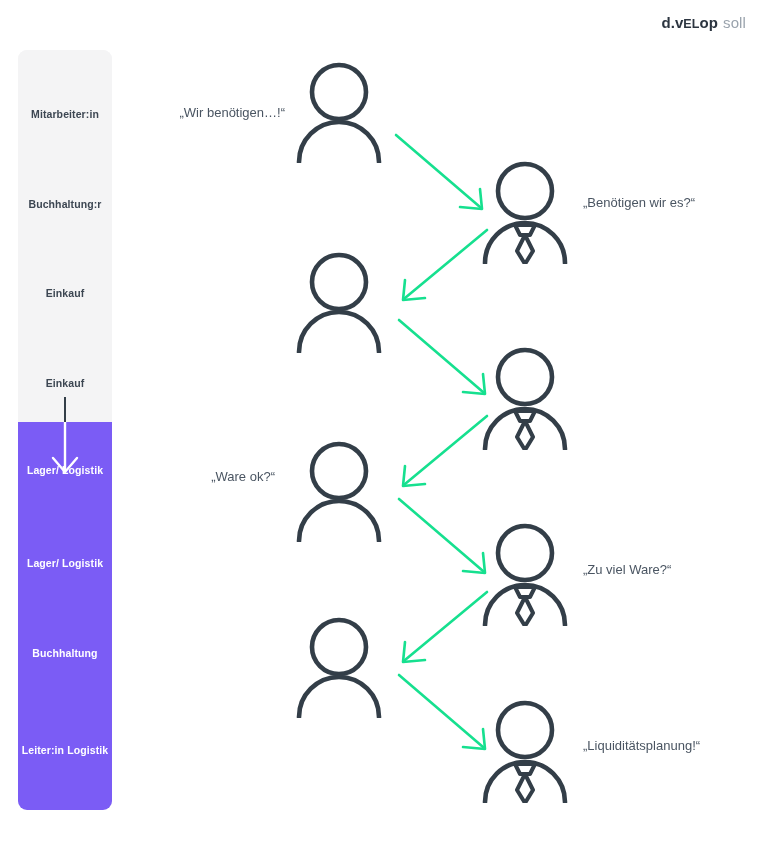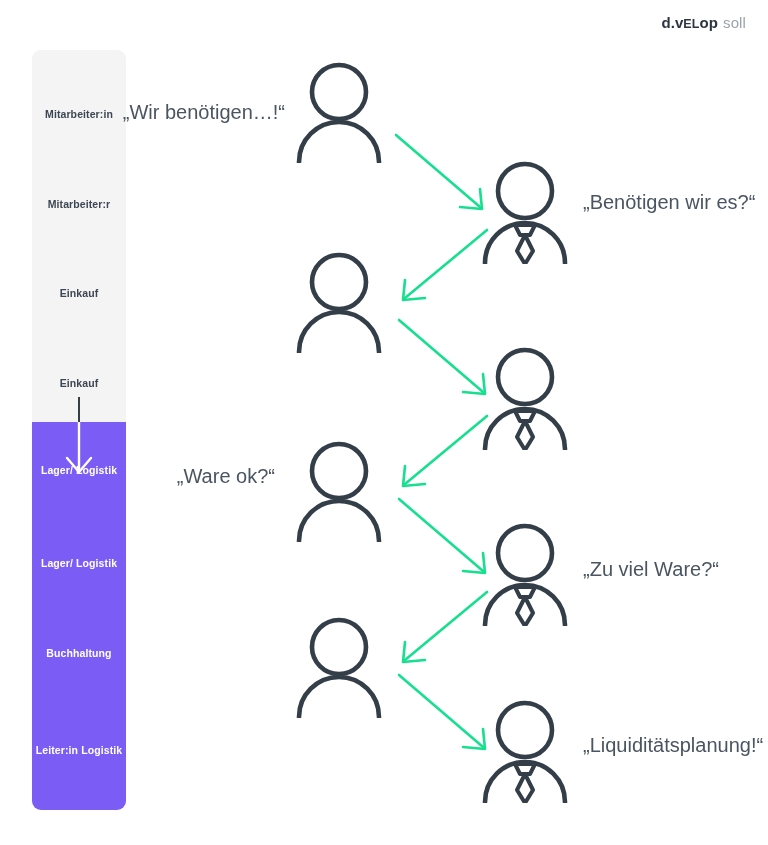--- a/index.html
+++ b/index.html
@@ -20,21 +20,21 @@
     display:flex; align-items:baseline; gap:5px;
     white-space:nowrap;
     margin-left:28px;
   }
   .logo .mark{font-weight:bold;color:#2c3540;}
   .logo .mark .sc{font-size:12.5px;}
   .logo .word{color:#9aa3ad;font-weight:normal;}
 
   
   .rail{
-    position:absolute; left:32px; top:50px;
+    position:absolute; left:18px; top:50px;
     width:94px; height:760px;
     border-radius:9px; overflow:hidden;
     background:#f4f4f5;
   }
   .rail-top{
     position:absolute; left:0; top:0; width:100%; height:372px;
     background:#f4f4f5;
   }
   .rail-bottom{
     position:absolute; left:0; top:372px; width:100%; bottom:0;
@@ -54,21 +54,21 @@
   .figure{position:absolute;}
   .figure svg{display:block;}
 
   
   .flow-arrow{position:absolute;}
   .flow-arrow svg{display:block;overflow:visible;}
 
   
   .speech{
     position:absolute;
-    font-size:20px;
+    font-size:13px;
     line-height:25px;
     color:#4a5562;
     white-space:pre-line;
   }
   .speech.right-align{text-align:right;}
   .speech.left-align{text-align:left;}
 </style>
 </head>
 <body>
 
@@ -77,21 +77,21 @@
   <div class="logo">
     <span class="mark"><span>d.v</span><span class="sc">EL</span><span>op</span></span>
     <span class="word">soll</span>
   </div>
 
   <div class="rail">
     <div class="rail-top"></div>
     <div class="rail-bottom"></div>
 
     <div class="rail-label dark" style="top:57px">Mitarbeiter:in</div>
-    <div class="rail-label dark" style="top:147px">Mitarbeiter:r</div>
+    <div class="rail-label dark" style="top:147px">Buchhaltung:r</div>
     <div class="rail-label dark" style="top:236px">Einkauf</div>
     <div class="rail-label dark" style="top:326px">Einkauf</div>
 
     <svg class="rail-arrow" viewBox="0 0 94 110">
       <line x1="47" y1="17" x2="47" y2="42" stroke="#333e48" stroke-width="2"></line>
       <line x1="47" y1="42" x2="47" y2="92" stroke="#ffffff" stroke-width="2.4"></line>
       <polyline points="35,78 47,92 59,78" fill="none" stroke="#ffffff" stroke-width="2.4" stroke-linecap="round" stroke-linejoin="round"></polyline>
     </svg>
 
     <div class="rail-label light" style="top:413px">Lager/

